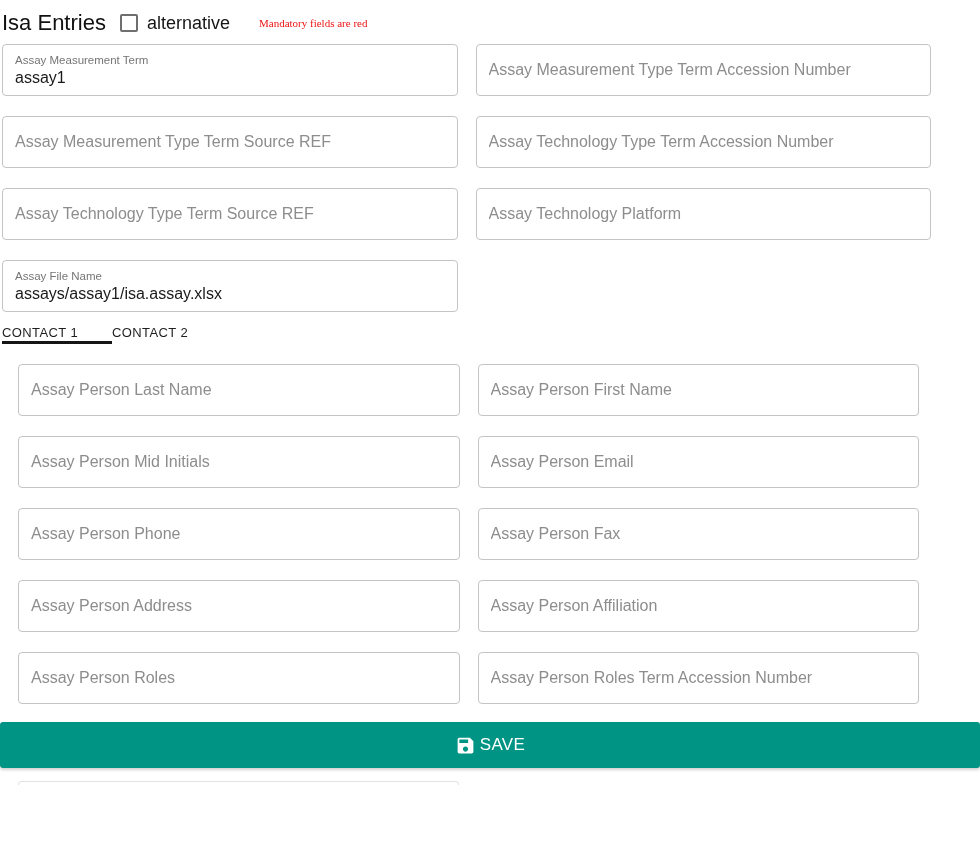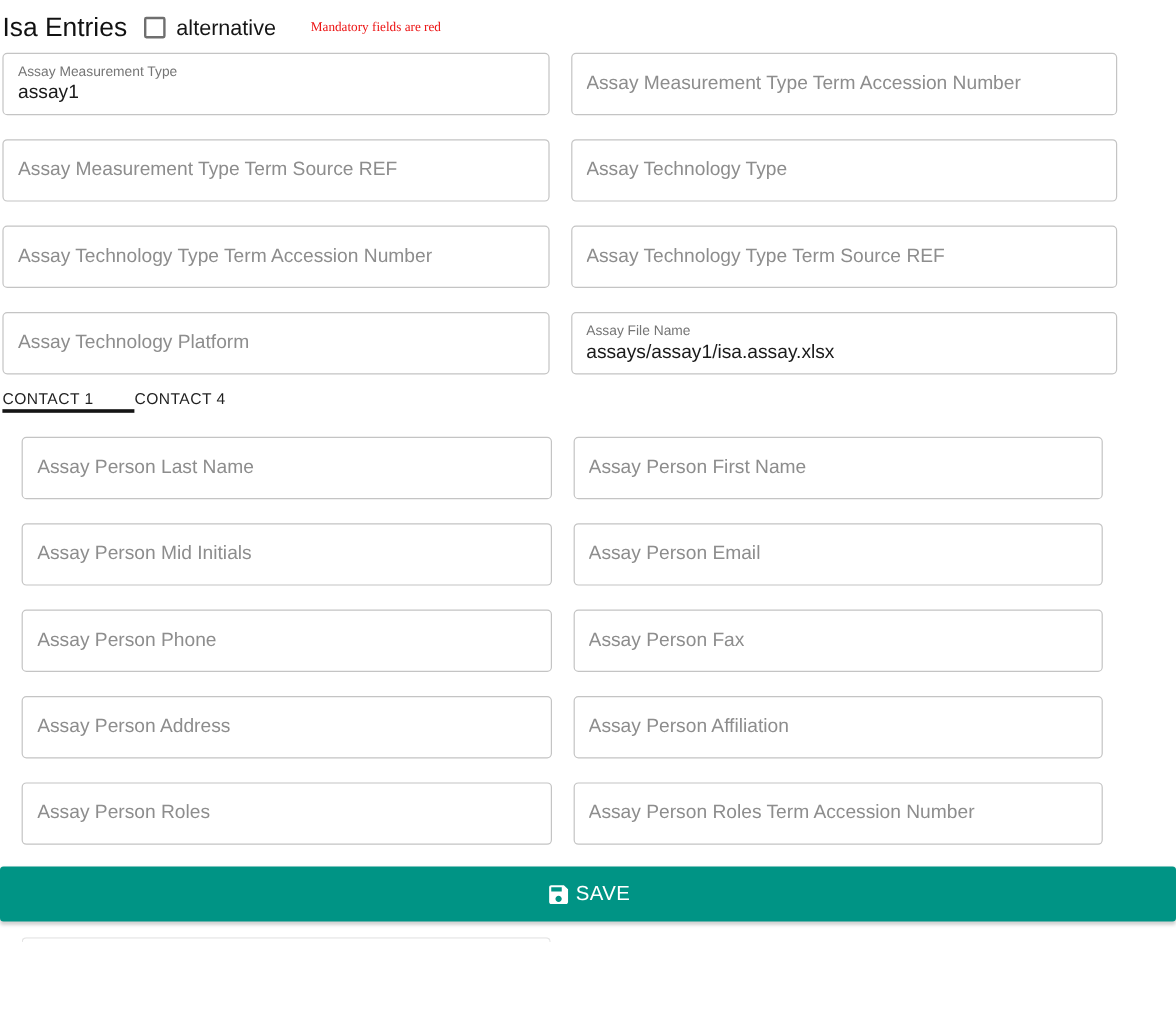--- a/index.html
+++ b/index.html
@@ -70,50 +70,47 @@
 
 <div class="header">
   <span class="page-title">Isa Entries</span>
   <input type="checkbox" class="alt-checkbox" style="">
   <span class="alt-label">alternative</span>
   <span class="mandatory-note">Mandatory fields are red</span>
 </div>
 
 <div class="top-grid">
   <div class="field">
-    <span class="float-label">Assay Measurement Type</span>
+    <span class="float-label">Assay Measurement Term</span>
     <input type="text" value="assay1" style="">
   </div>
   <div class="field">
     <input type="text" placeholder="Assay Measurement Type Term Accession Number" style="">
   </div>
   <div class="field">
     <input type="text" placeholder="Assay Measurement Type Term Source REF" style="">
-  </div>
-  <div class="field">
-    <input type="text" placeholder="Assay Technology Type" style="">
   </div>
   <div class="field">
     <input type="text" placeholder="Assay Technology Type Term Accession Number" style="">
   </div>
   <div class="field">
     <input type="text" placeholder="Assay Technology Type Term Source REF" style="">
   </div>
   <div class="field">
     <input type="text" placeholder="Assay Technology Platform" style="">
   </div>
   <div class="field">
     <span class="float-label">Assay File Name</span>
     <input type="text" value="assays/assay1/isa.assay.xlsx" style="">
   </div>
 </div>
 
 <div class="tabs">
   <button class="tab active">CONTACT 1</button>
-  <button class="tab">CONTACT 4</button>
+  <button class="tab">CONTACT 2</button>
 </div>
 
 <div class="contact-grid">
   <div class="field">
     <input type="text" placeholder="Assay Person Last Name" style="">
   </div>
   <div class="field">
     <input type="text" placeholder="Assay Person First Name" style="">
   </div>
   <div class="field">

